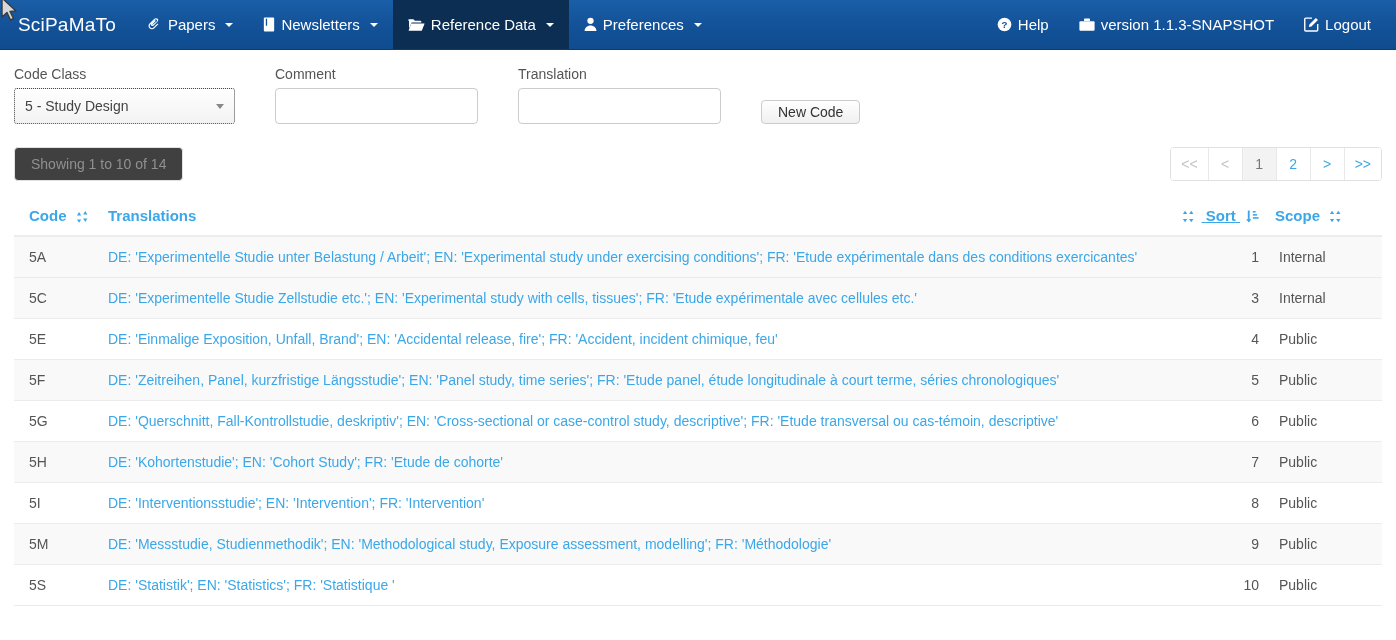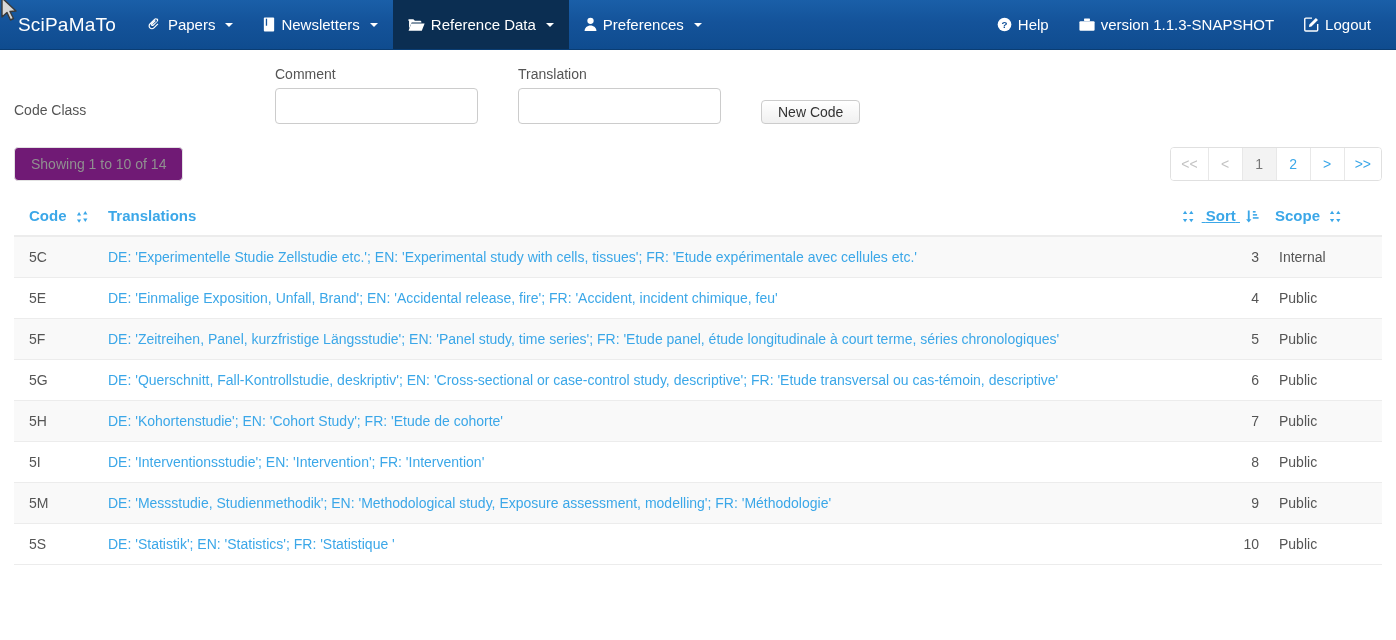--- a/index.html
+++ b/index.html
@@ -140,21 +140,21 @@
     margin-top: 20px;
     height: 40px;
     position: relative;
   }
   .showing-box {
     border: 1px solid #e2e2e2;
     border-radius: 4px;
     padding: 9px 16px;
     font-size: 14px;
     color: #909090;
-    background: #701a75;
+    background: #404040;
     line-height: 1;
   }
   .pager {
     margin-left: auto;
     display: flex;
     border: 1px solid #e0e0e0;
     border-radius: 4px;
     overflow: hidden;
     background: #ffffff;
   }
@@ -307,20 +307,24 @@
     </a>
   </div>
 </div>
 
 <div class="container">
 
   <div class="form-row">
 
     <div class="form-group g1">
       <label class="form-label">Code Class</label>
+      <div class="select-wrap">
+        <span>5 - Study Design</span>
+        <span class="select-caret"></span>
+      </div>
     </div>
 
     <div class="form-group g3">
       <label class="form-label">Comment</label>
       <input class="form-control" type="text" value="" placeholder="" style="">
     </div>
 
     <div class="form-group g2">
       <label class="form-label">Translation</label>
       <input class="form-control" type="text" value="" placeholder="" style="">
@@ -387,20 +391,26 @@
                 <path d="M3.3 0.8l2.3 3.6H1L3.3 0.8z"></path>
                 <path d="M10 13.2L7.7 9.6h4.6L10 13.2z"></path>
                 <path d="M10 0.8l2.3 3.6H7.7L10 0.8z"></path>
               </svg>
           </span>
         </th>
       </tr>
     </thead>
     <tbody>
         <tr class="odd">
+          <td class="col-code">5A</td>
+          <td class="col-trans"><a href="#">DE: 'Experimentelle Studie unter Belastung / Arbeit'; EN: 'Experimental study under exercising conditions'; FR: 'Etude expérimentale dans des conditions exercicantes'</a></td>
+          <td class="col-sort">1</td>
+          <td class="col-scope">Internal</td>
+        </tr>
+        <tr class="odd">
           <td class="col-code">5C</td>
           <td class="col-trans"><a href="#">DE: 'Experimentelle Studie Zellstudie etc.'; EN: 'Experimental study with cells, tissues'; FR: 'Etude expérimentale avec cellules etc.'</a></td>
           <td class="col-sort">3</td>
           <td class="col-scope">Internal</td>
         </tr>
         <tr class="even">
           <td class="col-code">5E</td>
           <td class="col-trans"><a href="#">DE: 'Einmalige Exposition, Unfall, Brand'; EN: 'Accidental release, fire'; FR: 'Accident, incident chimique, feu'</a></td>
           <td class="col-sort">4</td>
           <td class="col-scope">Public</td>

